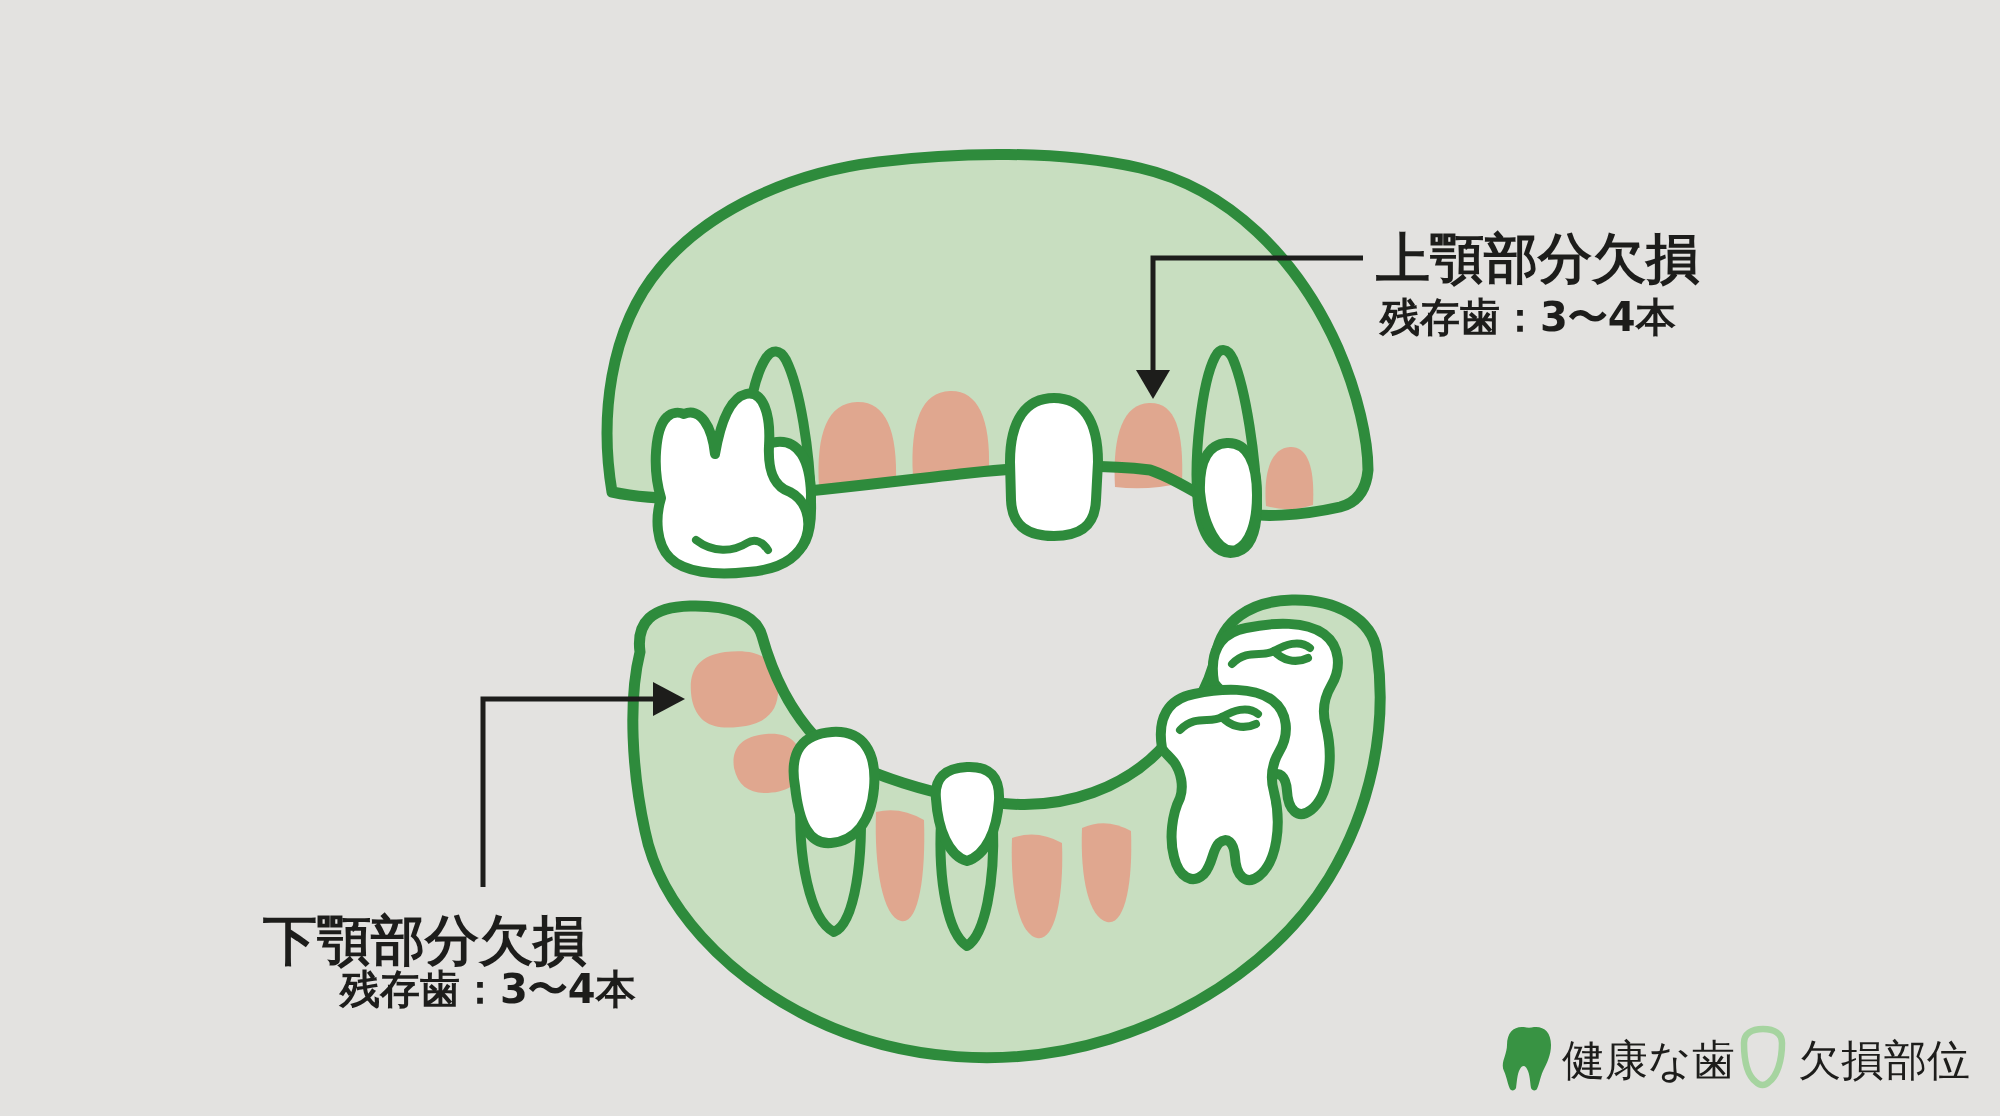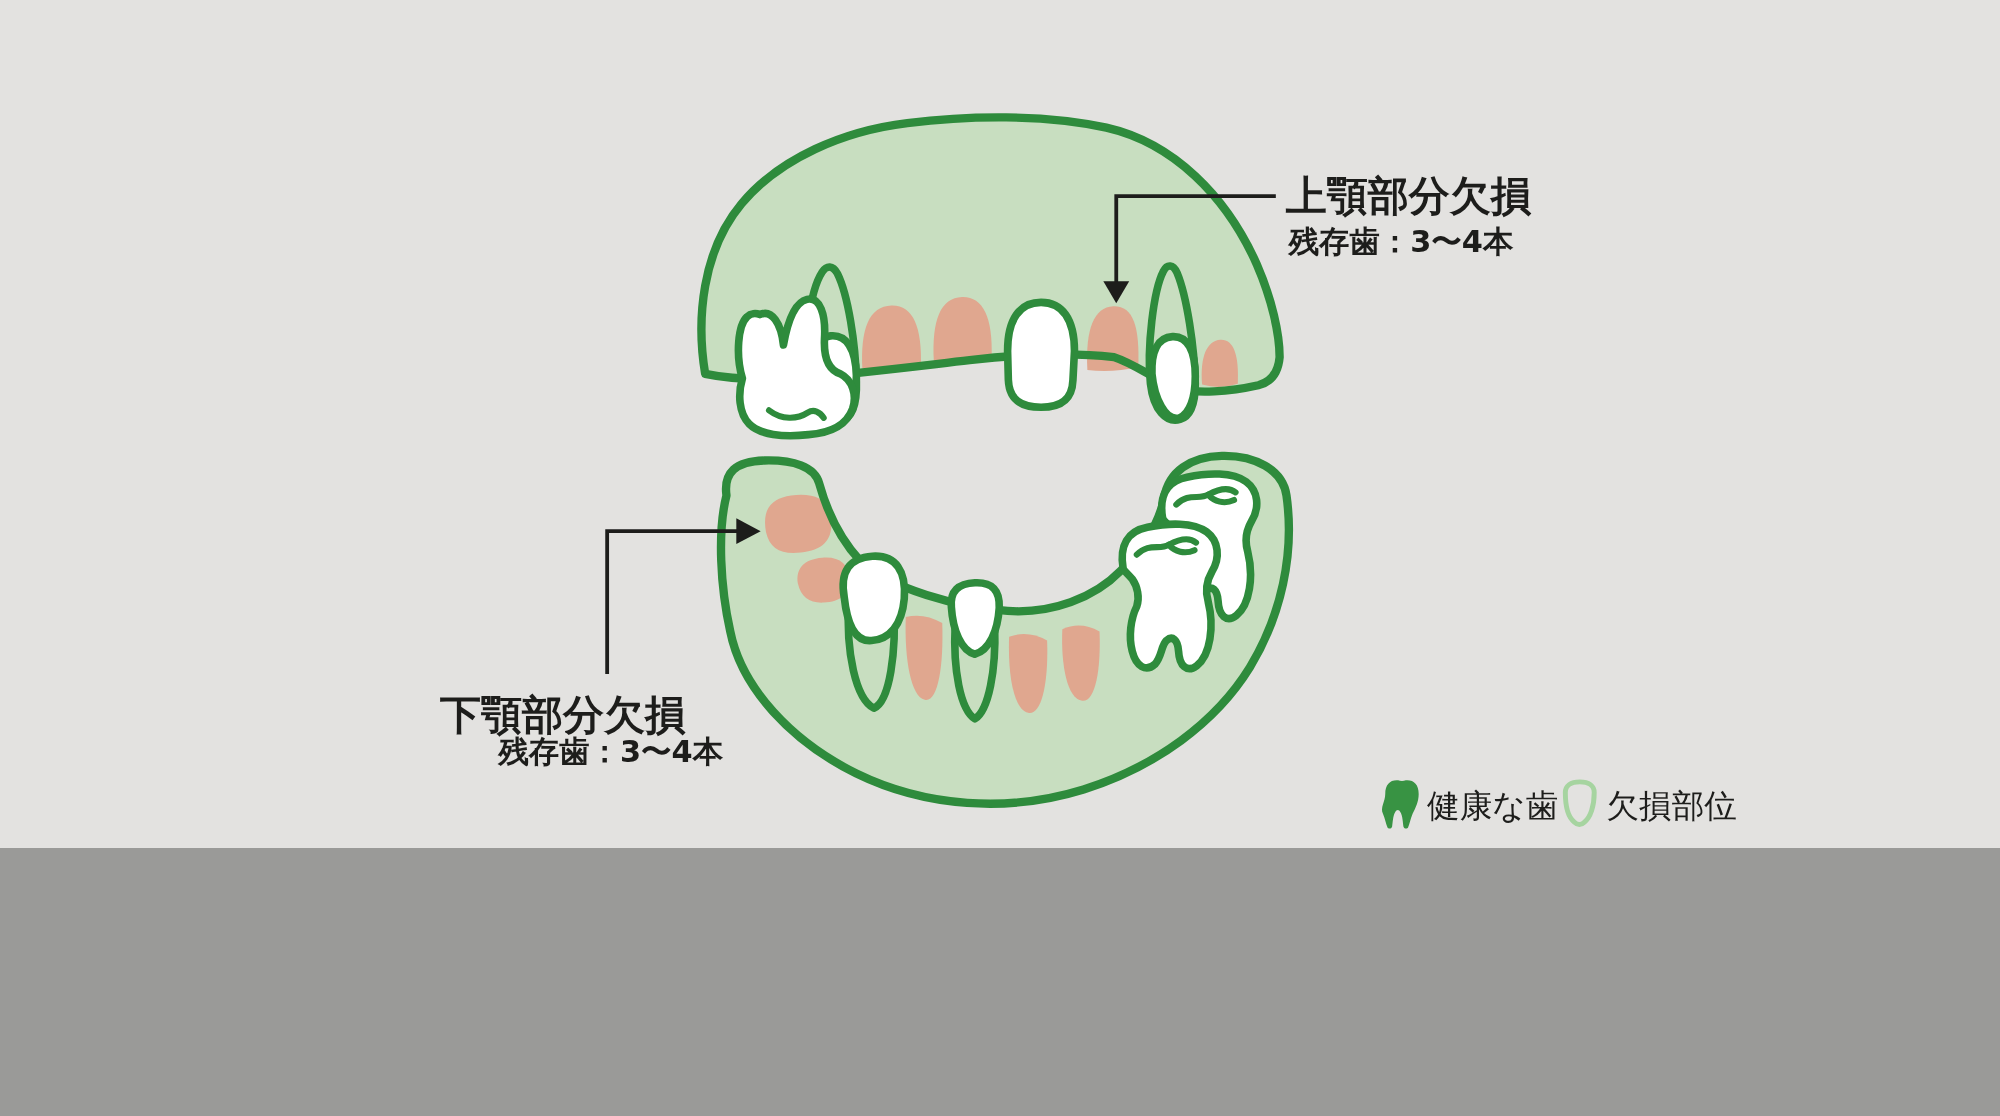--- a/index.html
+++ b/index.html
@@ -9,21 +9,21 @@
     --tooth-white:#ffffff;
     --missing-pink:#e0a78f;
     --legend-tooth-green:#389343;
     --legend-missing-stroke:#a6d4a0;
     --text:#1d1d1b;
   }
   html,body{margin:0;padding:0;}
   body{background:#9a9a98;font-family:"DejaVu Sans",sans-serif;}
   .stage{
     position:relative;
-    width:2000px;height:848px;
+    width:2000px;height:1116px;
     background:var(--background);
     overflow:hidden;
   }
   svg{display:block;width:100%;height:100%;}
   .jaw-fill{fill:var(--jaw-fill);stroke:none;}
   .jaw-stroke{fill:none;stroke:var(--outline-green);stroke-width:11;stroke-linejoin:round;stroke-linecap:round;}
   .tooth{fill:var(--tooth-white);stroke:var(--outline-green);stroke-width:10;stroke-linejoin:round;stroke-linecap:round;}
   .root{fill:var(--jaw-fill);stroke:var(--outline-green);stroke-width:10;stroke-linejoin:round;stroke-linecap:round;}
   .pink{fill:var(--missing-pink);stroke:none;}
   .squiggle{fill:none;stroke:var(--outline-green);stroke-width:8;stroke-linecap:round;}

